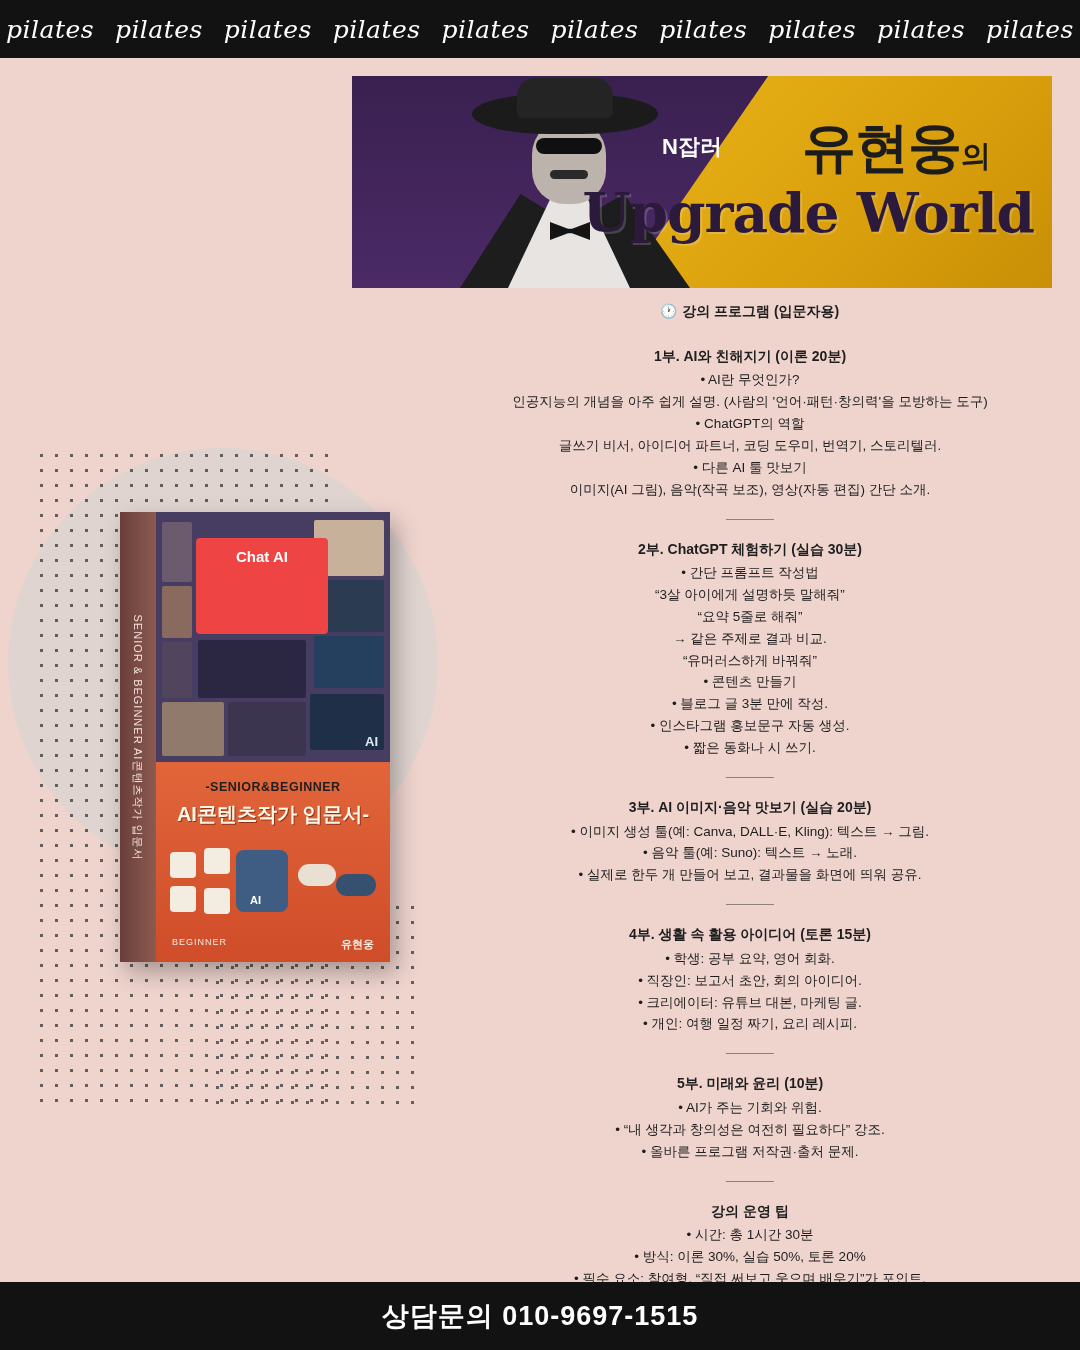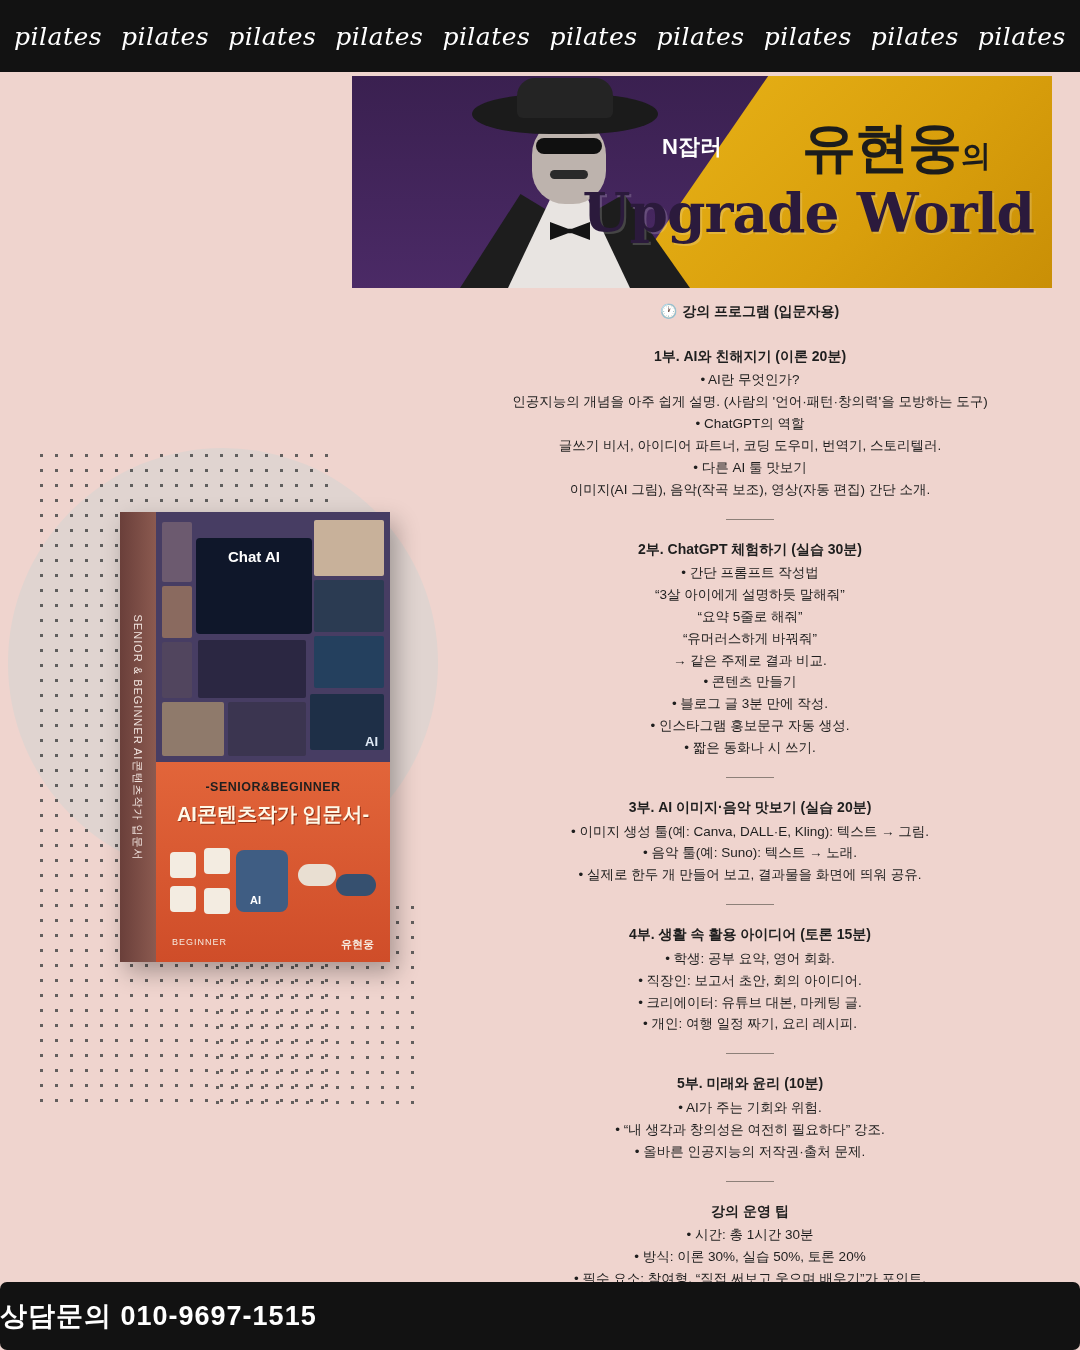--- a/index.html
+++ b/index.html
@@ -13,26 +13,26 @@
     font-family: "Liberation Sans", sans-serif;
     position: relative;
     overflow: hidden;
   }
 
   
   .marquee {
     position: absolute;
     top: 0; left: 0;
     width: 1080px;
-    height: 72px;
+    height: 58px;
     background: #121212;
     display: flex;
     align-items: center;
     justify-content: space-between;
-    padding: 0 14px;
+    padding: 0 6px;
     box-sizing: border-box;
     overflow: hidden;
   }
   .marquee span {
     color: #ffffff;
     font-family: "DejaVu Serif", serif;
     font-style: italic;
     font-size: 25px;
     letter-spacing: 0.5px;
     white-space: nowrap;
@@ -40,21 +40,21 @@
 
   
   .footer-bar {
     position: absolute;
     left: 0; bottom: 0;
     width: 1080px;
     height: 68px;
     background: #121212;
     display: flex;
     align-items: center;
-    border-radius: 7px;
+    justify-content: center;
   }
   .footer-bar .txt {
     color: #ffffff;
     font-size: 27px;
     font-weight: bold;
     letter-spacing: 1px;
   }
 
   
   .banner {
@@ -228,22 +228,22 @@
   .book-top {
     position: absolute;
     left: 36px; top: 0;
     width: 234px; height: 250px;
     background: #473d63;
     overflow: hidden;
   }
   .chatai-card {
     position: absolute;
     left: 40px; top: 26px;
-    width: 116px; height: 96px;
-    background: #0f172a;
+    width: 132px; height: 96px;
+    background: #ef4444;
     border-radius: 4px;
   }
   .chatai-card .t {
     color: #fff;
     font-size: 15px;
     font-weight: bold;
     text-align: center;
     margin-top: 10px;
   }
   .mini {
@@ -464,22 +464,22 @@
     <p>이미지(AI 그림), 음악(작곡 보조), 영상(자동 편집) 간단 소개.</p>
   </div>
 
   <div class="divider"></div>
 
   <div class="sec">
     <div class="sec-title">2부. ChatGPT 체험하기 (실습 30분)</div>
     <p>• 간단 프롬프트 작성법</p>
     <p>“3살 아이에게 설명하듯 말해줘”</p>
     <p>“요약 5줄로 해줘”</p>
+    <p>→ 같은 주제로 결과 비교.</p>
     <p>“유머러스하게 바꿔줘”</p>
-    <p>→ 같은 주제로 결과 비교.</p>
     <p>• 콘텐츠 만들기</p>
     <p>• 블로그 글 3분 만에 작성.</p>
     <p>• 인스타그램 홍보문구 자동 생성.</p>
     <p>• 짧은 동화나 시 쓰기.</p>
   </div>
 
   <div class="divider"></div>
 
   <div class="sec">
     <div class="sec-title">3부. AI 이미지·음악 맛보기 (실습 20분)</div>
@@ -497,21 +497,21 @@
     <p>• 크리에이터: 유튜브 대본, 마케팅 글.</p>
     <p>• 개인: 여행 일정 짜기, 요리 레시피.</p>
   </div>
 
   <div class="divider"></div>
 
   <div class="sec">
     <div class="sec-title">5부. 미래와 윤리 (10분)</div>
     <p>• AI가 주는 기회와 위험.</p>
     <p>• “내 생각과 창의성은 여전히 필요하다” 강조.</p>
-    <p>• 올바른 인공지능의 저작권·출처 문제.</p>
+    <p>• 올바른 프로그램 저작권·출처 문제.</p>
   </div>
 
   <div class="divider"></div>
 
   <div class="sec">
     <div class="tips-title">강의 운영 팁</div>
     <p>• 시간: 총 1시간 30분</p>
     <p>• 방식: 이론 30%, 실습 50%, 토론 20%</p>
     <p>• 필수 요소: 참여형. “직접 써보고 웃으며 배우기”가 포인트.</p>
     <p>• 성과물: 각자 만든 글/그림/음악을 공유 → “AI로 내 첫 콘텐츠 완성” 체험.</p>

